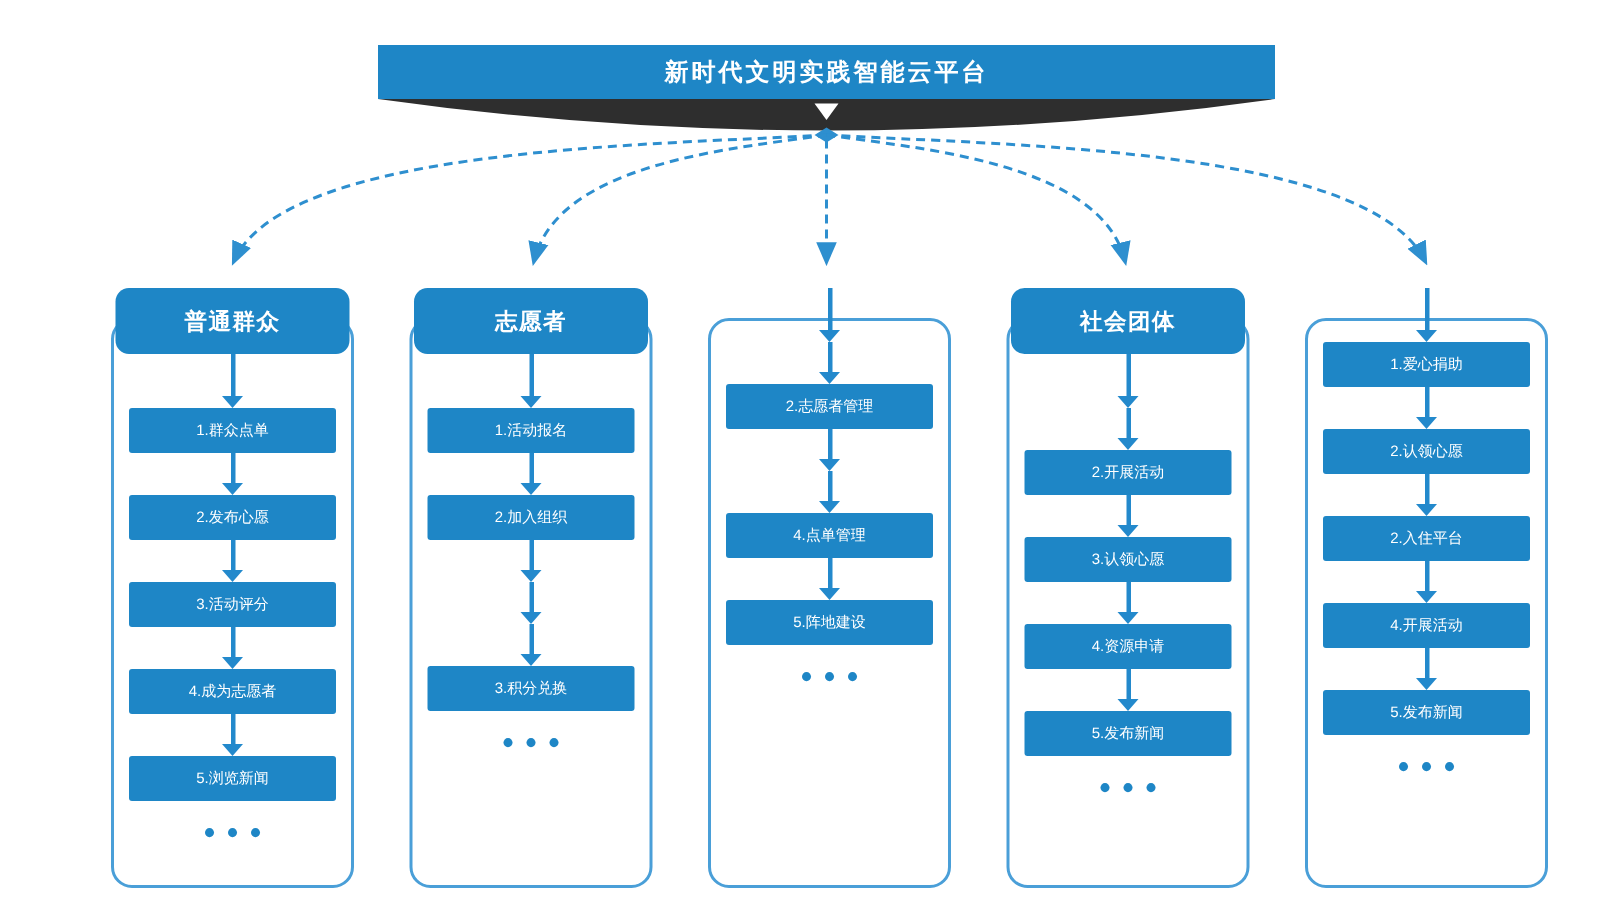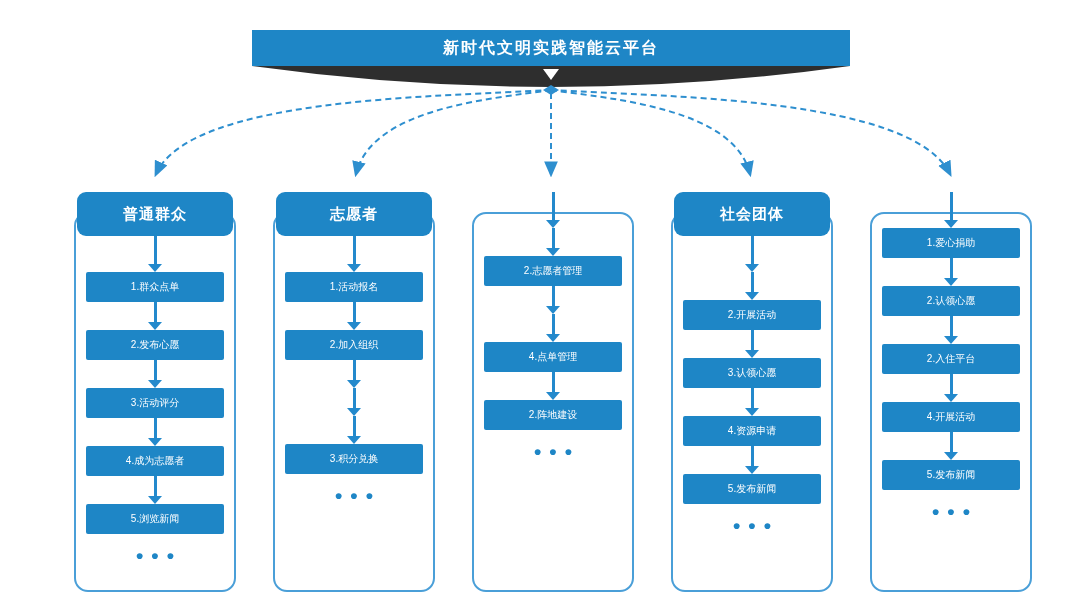--- a/index.html
+++ b/index.html
@@ -199,21 +199,21 @@
           </div>
         <div class="flow-arrow">
             <div class="stem"></div>
             <div class="head"></div>
           </div>
         <div class="item">4.点单管理</div>
         <div class="flow-arrow">
             <div class="stem"></div>
             <div class="head"></div>
           </div>
-        <div class="item">2.阵地建设</div>
+        <div class="item">5.阵地建设</div>
         <div class="dots">•••</div>
       </div>
     </div>
 
     <div class="column">
       <div class="col-outline"></div>
       <div class="col-inner">
         <div class="col-header">社会团体</div>
         <div class="flow-arrow long">
             <div class="stem"></div>

